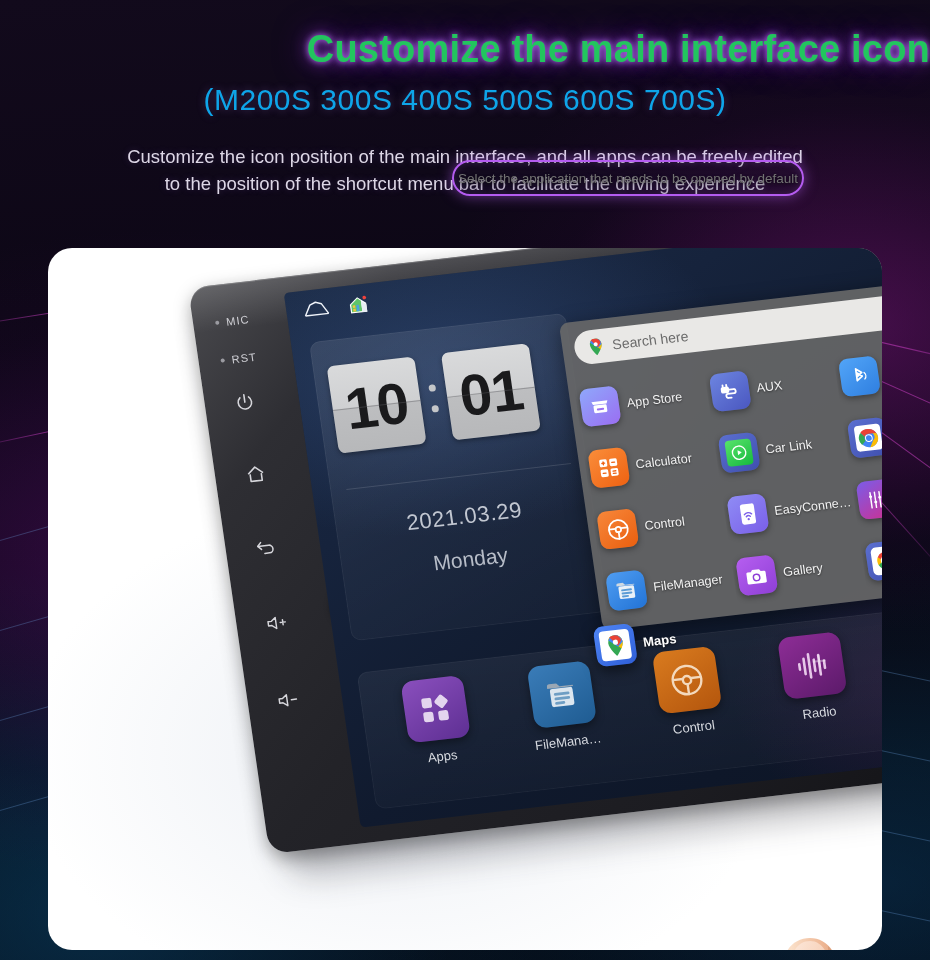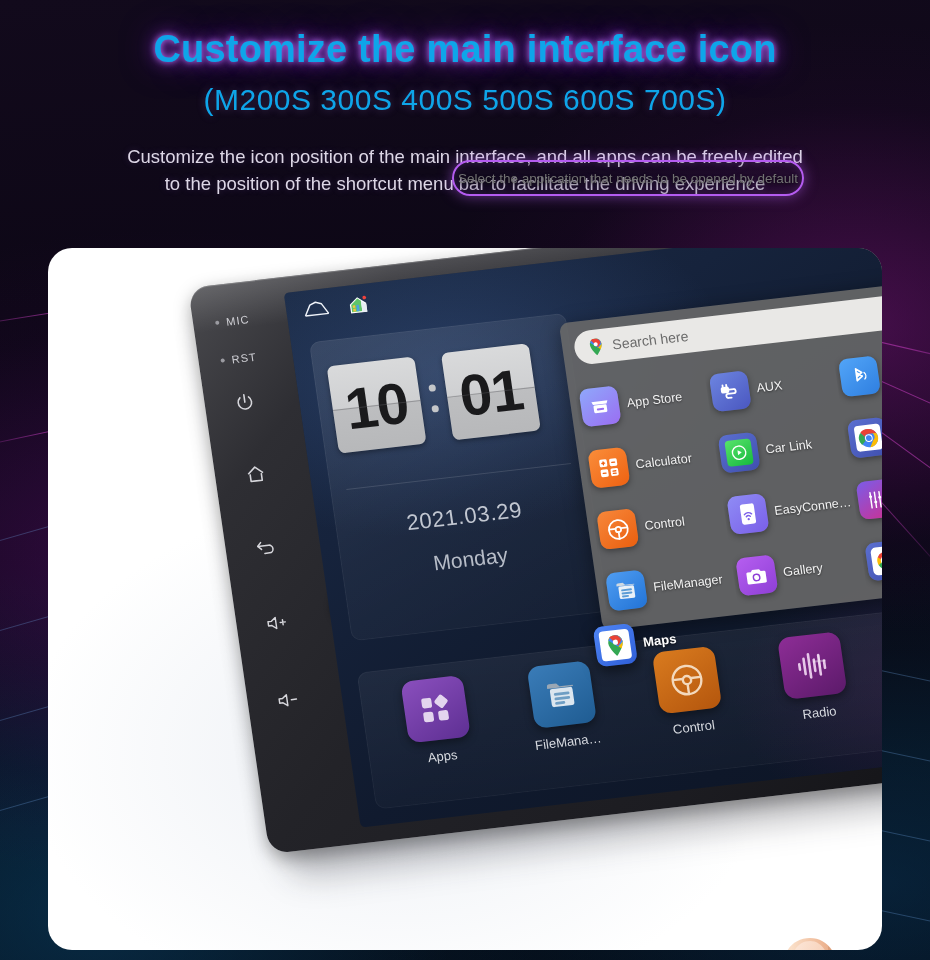--- a/index.html
+++ b/index.html
@@ -45,26 +45,27 @@
   .nline.pink { background: linear-gradient(90deg, rgba(228,70,220,0) 0%, rgba(228,70,220,.85) 25%, rgba(228,70,220,.85) 70%, rgba(228,70,220,0) 100%); }
   .nline.blue { background: linear-gradient(90deg, rgba(90,150,220,0) 0%, rgba(110,165,230,.55) 25%, rgba(110,165,230,.55) 70%, rgba(110,165,230,0) 100%); }
 
   
   .header { position: absolute; left: 0; top: 0; width: 930px; text-align: center; }
 
   .h-title {
     margin-top: 28px;
     font-size: 38px;
     font-weight: bold;
-    color: #0ea5e9;
+    color: #22c55e;
     letter-spacing: .2px;
     text-shadow:
       0 0 6px rgba(196,120,255,.95),
       0 0 16px rgba(170,70,255,.75),
       0 0 34px rgba(150,40,240,.55);
+    text-align: right;
   }
 
   .h-models {
     margin-top: 12px;
     font-size: 30px;
     color: #0ea5e9;
     letter-spacing: .5px;
     text-shadow: 0 0 8px rgba(160,120,220,.35);
   }
 

